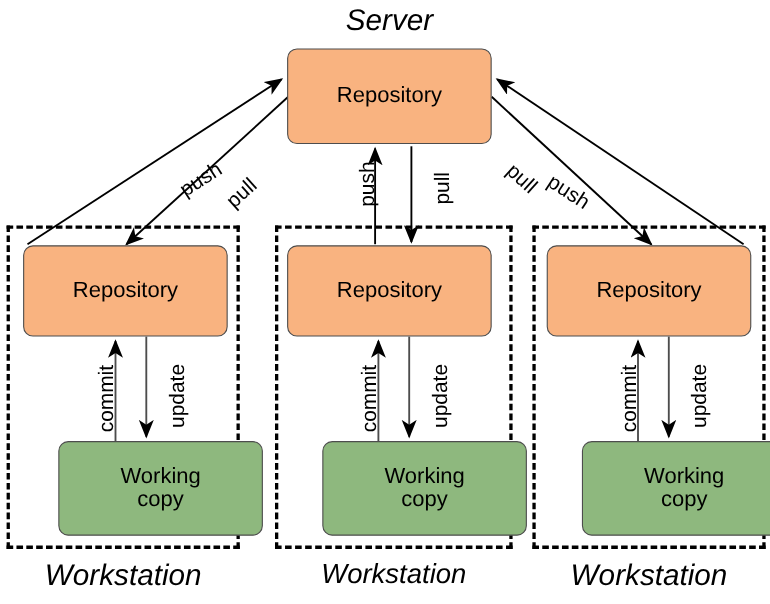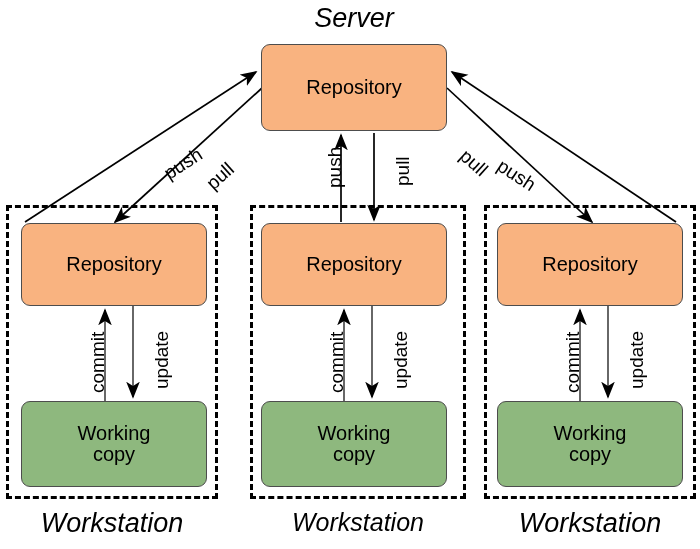--- a/index.html
+++ b/index.html
@@ -6,21 +6,21 @@
   body{width:700px;height:549px;position:relative;overflow:hidden;
        font-family:"Liberation Sans","DejaVu Sans",sans-serif;}
 
   #canvas{position:absolute;left:0;top:0;width:700px;height:549px;padding-left:44px;}
 
   
   .node{position:absolute;box-sizing:border-box;border:1px solid #4d4d4d;
         border-radius:9px;display:flex;align-items:center;justify-content:center;
         text-align:center;color:#000;font-size:20px;line-height:1.03;}
   .node.repo{background:var(--orange);}
-  .node.work{background:var(--green);}
+  .node.work{background:var(--green);margin-left:32px;}
 
   
   .frame{position:absolute;box-sizing:border-box;
          border:3px dashed #000;background:transparent;}
 
   
   .caption{position:absolute;font-style:italic;font-size:27px;color:#000;
            text-align:center;white-space:nowrap;}
 
   

